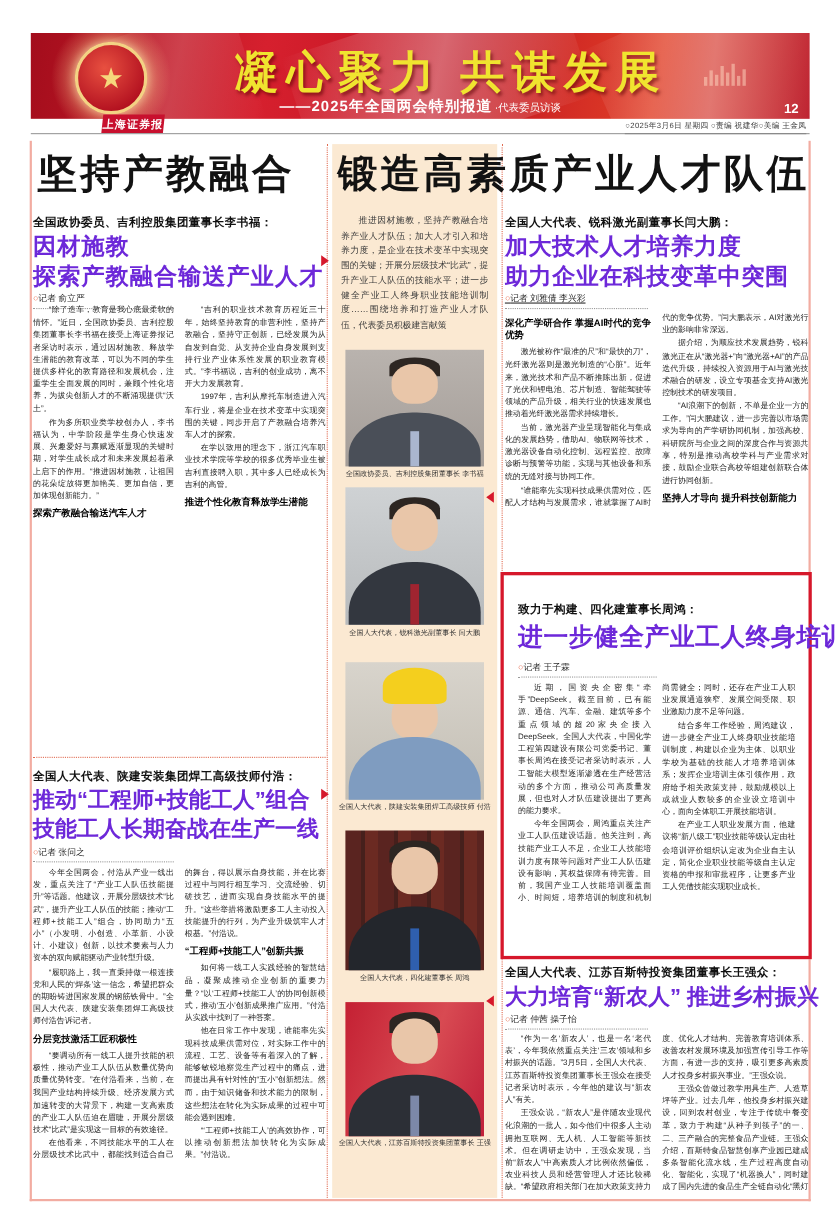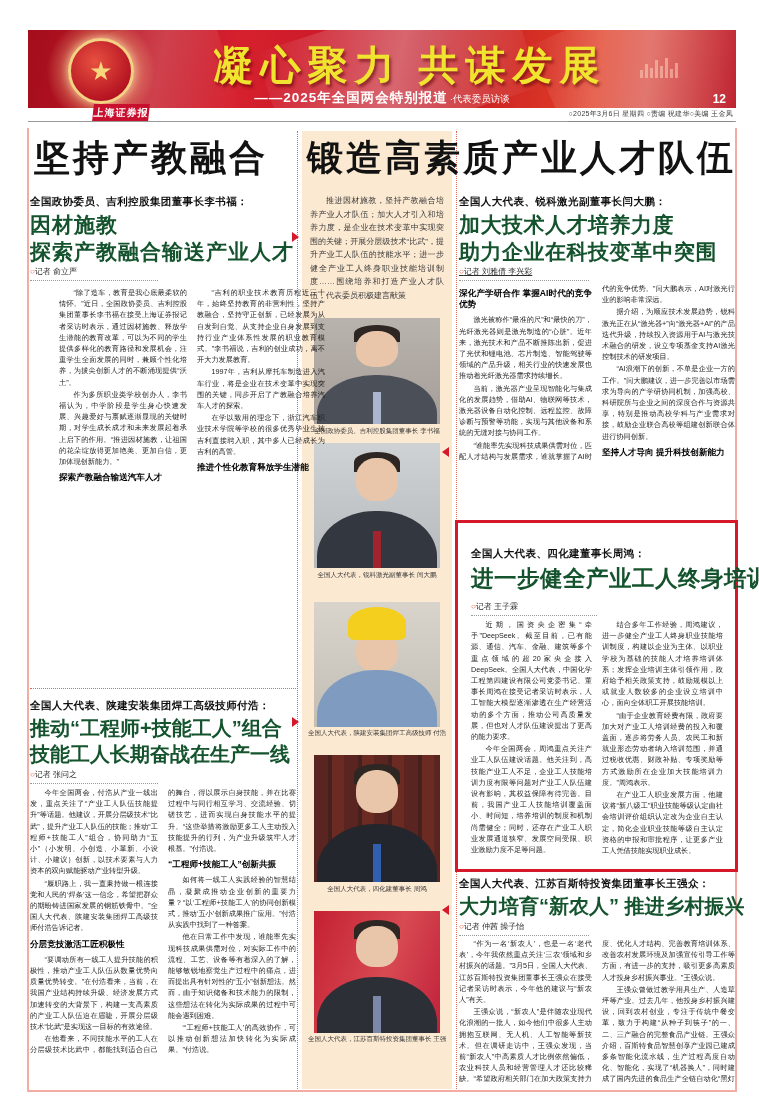--- a/index.html
+++ b/index.html
@@ -64,21 +64,21 @@
   .photo{position:absolute;left:314px;width:126px;overflow:hidden;}
   .p-head{position:absolute;width:34%;height:34%;left:33%;top:12%;background:#e9c6a9;border-radius:46% 46% 42% 42%;}
   .p-hair{position:absolute;width:36%;height:16%;left:32%;top:7%;background:#2d2622;border-radius:50% 50% 0 0;}
   .p-body{position:absolute;width:96%;height:52%;left:2%;bottom:-6%;border-radius:48% 48% 0 0/70% 70% 0 0;}
   .p-tie{position:absolute;width:7%;height:30%;left:46.5%;bottom:0;}
   .helmet{position:absolute;width:46%;height:26%;left:27%;top:4%;background:#f4cf1e;border-radius:50% 50% 14% 14%;}
   .caption{position:absolute;left:308px;width:138px;font-size:6.5px;color:#333;text-align:center;white-space:nowrap;overflow:hidden;}
 
   
   .kicker{position:absolute;font-size:10.5px;font-weight:600;color:#101010;letter-spacing:.4px;white-space:nowrap;}
-  .art-headline{position:absolute;font-weight:800;color:#14532d;font-family:"Liberation Sans",sans-serif;}
+  .art-headline{position:absolute;font-weight:800;color:#6d28d9;font-family:"Liberation Sans",sans-serif;}
   .byline{position:absolute;font-size:8px;color:#2e2e2e;border-bottom:1px dotted #999;padding-bottom:3px;}
   .byline::first-letter{color:#e2502e;}
   .art-body{position:absolute;font-size:7.2px;line-height:11.2px;color:#1d1d1d;
     column-count:2;column-gap:10px;overflow:hidden;text-align:justify;}
   .art-body .para{text-indent:2em;margin:0 0 1px 0;}
   .art-body .sub-head{font-weight:bold;font-size:8.6px;color:#000;margin:5px 0 4px 0;text-indent:0;}
   .dotted-h{position:absolute;border-top:1px dotted #e06a50;height:0;}
 
   
   .red-box{position:absolute;left:455px;top:520px;width:283px;height:352px;background:#fff;
@@ -170,21 +170,21 @@
   <div class="p-tie" style="background:#7c88a8;"></div>
 </div>
 <div class="caption" style="top:1035px;">全国人大代表，江苏百斯特投资集团董事长 王强众</div>
 
 <div class="kicker" style="left:30px;top:195px;">全国政协委员、吉利控股集团董事长李书福：</div>
 <div class="art-headline" style="left:30px;top:211px;font-size:21px;line-height:27px;letter-spacing:1px;">
   <div>因材施教</div>
   <div>探索产教融合输送产业人才</div>
 </div>
 <div class="byline" style="left:30px;top:266px;width:128px;">○记者 俞立严</div>
-<div class="art-body" style="left:30px;top:287px;width:266px;height:402px;padding-left:29px;">
+<div class="art-body" style="left:30px;top:276px;width:266px;height:402px;">
     <div class="para">“除了造车，教育是我心底最柔软的情怀。”近日，全国政协委员、吉利控股集团董事长李书福在接受上海证券报记者采访时表示，通过因材施教、释放学生潜能的教育改革，可以为不同的学生提供多样化的教育路径和发展机会，注重学生全面发展的同时，兼顾个性化培养，为拔尖创新人才的不断涌现提供“沃土”。</div>
     <div class="para">作为多所职业类学校创办人，李书福认为，中学阶段是学生身心快速发展、兴趣爱好与禀赋逐渐显现的关键时期，对学生成长成才和未来发展起着承上启下的作用。“推进因材施教，让祖国的花朵绽放得更加艳美、更加自信，更加体现创新能力。”</div>
     <div class="sub-head">探索产教融合输送汽车人才</div>
     <div class="para">“吉利的职业技术教育历程近三十年，始终坚持教育的非营利性，坚持产教融合，坚持守正创新，已经发展为从自发到自觉、从支持企业自身发展到支持行业产业体系性发展的职业教育模式。”李书福说，吉利的创业成功，离不开大力发展教育。</div>
     <div class="para">1997年，吉利从摩托车制造进入汽车行业，将是企业在技术变革中实现突围的关键，同步开启了产教融合培养汽车人才的探索。</div>
     <div class="para">在学以致用的理念下，浙江汽车职业技术学院等学校的很多优秀毕业生被吉利直接聘入职，其中多人已经成长为吉利的高管。</div>
     <div class="sub-head">推进个性化教育释放学生潜能</div>
   </div>
 
 <div class="kicker" style="left:459px;top:195px;">全国人大代表、锐科激光副董事长闫大鹏：</div>
@@ -197,28 +197,27 @@
     <div class="sub-head">深化产学研合作 掌握AI时代的竞争优势</div>
     <div class="para">激光被称作“最准的尺”和“最快的刀”，光纤激光器则是激光制造的“心脏”。近年来，激光技术和产品不断推陈出新，促进了光伏和锂电池、芯片制造、智能驾驶等领域的产品升级，相关行业的快速发展也推动着光纤激光器需求持续增长。</div>
     <div class="para">当前，激光器产业呈现智能化与集成化的发展趋势，借助AI、物联网等技术，激光器设备自动化控制、远程监控、故障诊断与预警等功能，实现与其他设备和系统的无缝对接与协同工作。</div>
     <div class="para">“谁能率先实现科技成果供需对位，匹配人才结构与发展需求，谁就掌握了AI时代的竞争优势。”闫大鹏表示，AI对激光行业的影响非常深远。</div>
     <div class="para">据介绍，为顺应技术发展趋势，锐科激光正在从“激光器+”向“激光器+AI”的产品迭代升级，持续投入资源用于AI与激光技术融合的研发，设立专项基金支持AI激光控制技术的研发项目。</div>
     <div class="para">“AI浪潮下的创新，不单是企业一方的工作。”闫大鹏建议，进一步完善以市场需求为导向的产学研协同机制，加强高校、科研院所与企业之间的深度合作与资源共享，特别是推动高校学科与产业需求对接，鼓励企业联合高校等组建创新联合体进行协同创新。</div>
     <div class="sub-head">坚持人才导向 提升科技创新能力</div>
   </div>
 
 <div class="red-box">
-  <div class="kicker" style="left:13px;top:24px;">全国人大代表、四化建董事长周鸿：</div>
+  <div class="kicker" style="left:13px;top:24px;">致力于构建、四化建董事长周鸿：</div>
   <div class="art-headline" style="left:13px;top:40px;font-size:22.5px;letter-spacing:.5px;white-space:nowrap;">进一步健全产业工人终身培训制度</div>
   <div class="byline" style="left:13px;top:78px;width:126px;">○记者 王子霖</div>
   <div class="art-body" style="left:13px;top:96px;width:252px;height:240px;">
       <div class="para">近期，国资央企密集“牵手”DeepSeek。截至目前，已有能源、通信、汽车、金融、建筑等多个重点领域的超20家央企接入DeepSeek。全国人大代表，中国化学工程第四建设有限公司党委书记、董事长周鸿在接受记者采访时表示，人工智能大模型逐渐渗透在生产经营活动的多个方面，推动公司高质量发展，但也对人才队伍建设提出了更高的能力要求。</div>
       <div class="para">今年全国两会，周鸿重点关注产业工人队伍建设话题。他关注到，高技能产业工人不足，企业工人技能培训力度有限等问题对产业工人队伍建设有影响，其权益保障有待完善。目前，我国产业工人技能培训覆盖面小、时间短，培养培训的制度和机制尚需健全；同时，还存在产业工人职业发展通道狭窄、发展空间受限、职业激励力度不足等问题。</div>
       <div class="para">结合多年工作经验，周鸿建议，进一步健全产业工人终身职业技能培训制度，构建以企业为主体、以职业学校为基础的技能人才培养培训体系；发挥企业培训主体引领作用，政府给予相关政策支持，鼓励规模以上或就业人数较多的企业设立培训中心，面向全体职工开展技能培训。</div>
-      <div class="para">“由于企业教育经费有限，政府要加大对产业工人培训经费的投入和覆盖面，逐步将劳务人员、农民工和新就业形态劳动者纳入培训范围，并通过税收优惠、财政补贴、专项奖励等方式激励所在企业加大技能培训力度。”周鸿表示。</div>
       <div class="para">在产业工人职业发展方面，他建议将“新八级工”职业技能等级认定由社会培训评价组织认定改为企业自主认定，简化企业职业技能等级自主认定资格的申报和审批程序，让更多产业工人凭借技能实现职业成长。</div>
     </div>
 </div>
 
 <div class="dotted-h" style="left:30px;top:688px;width:266px;"></div>
 <div class="kicker" style="left:30px;top:699px;">全国人大代表、陕建安装集团焊工高级技师付浩：</div>
 <div class="art-headline" style="left:30px;top:715px;font-size:20px;line-height:26px;">
   <div>推动“工程师+技能工人”组合</div>
   <div>技能工人长期奋战在生产一线</div>
 </div>

